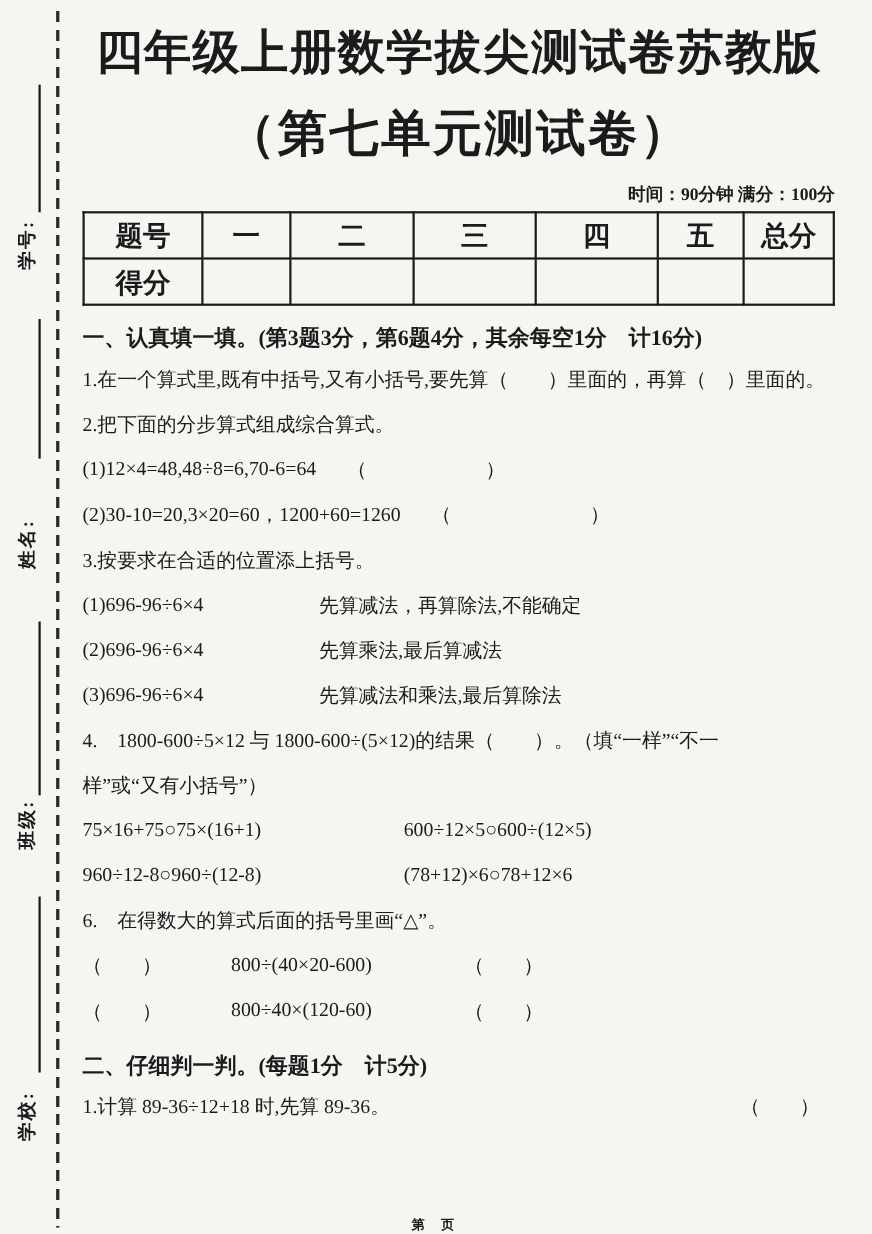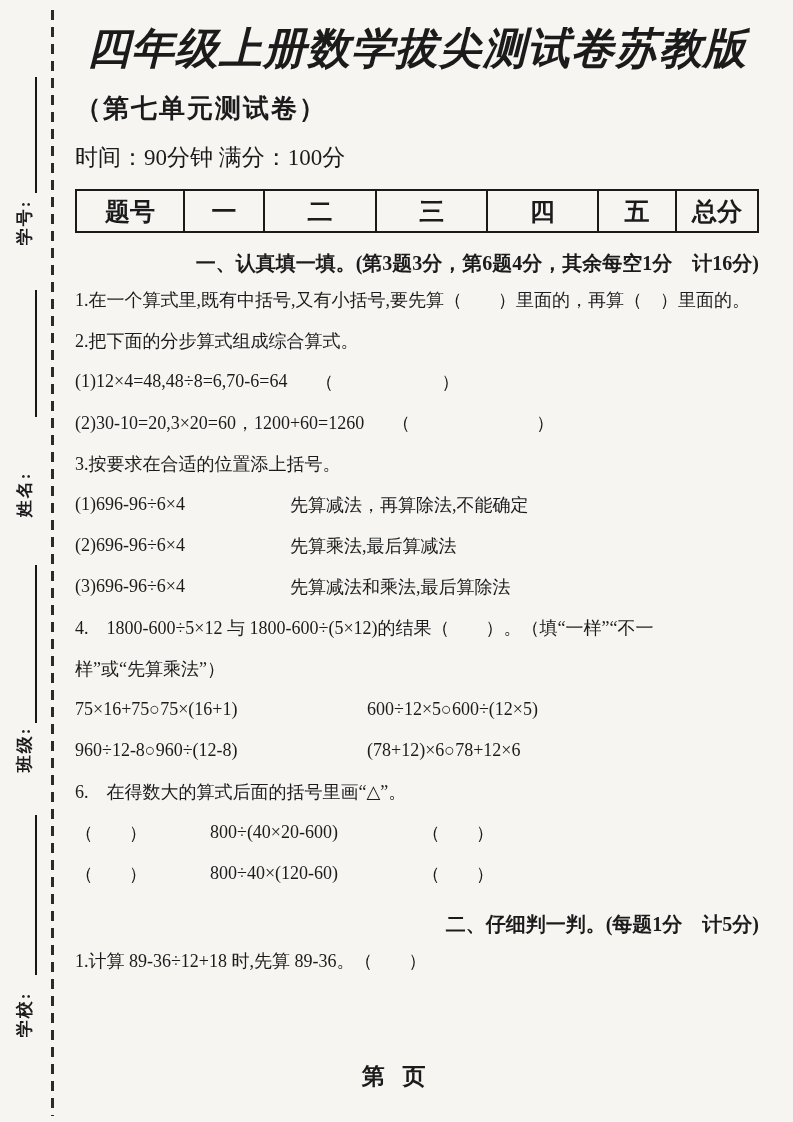--- a/index.html
+++ b/index.html
@@ -33,55 +33,55 @@
     white-space:nowrap;
     font-size:17px;font-weight:600;letter-spacing:2px;
   }
   .vl1{top:167px;} .vl2{top:439px;} .vl3{top:694px;} .vl4{top:959px;}
 
   
   .content{position:absolute;left:55px;right:0;top:0;padding:0 34px 0 20px;}
   .title{
     margin:24px 0 0 0;text-align:center;
     font-family:"Liberation Sans","DejaVu Sans",sans-serif;
-    font-size:43px;font-weight:900;letter-spacing:1px;line-height:1.15;font-style:italic;
+    font-size:43px;font-weight:900;letter-spacing:1px;line-height:1.15;
   }
   .subtitle{
-    margin:18px 0 4px 0;
+    margin:18px 0 4px 0;text-align:center;
     font-family:"Liberation Sans","DejaVu Sans",sans-serif;
-    font-size:26px;font-weight:900;letter-spacing:2px;
+    font-size:45px;font-weight:900;letter-spacing:2px;
   }
-  .meta{margin-top:16px;text-align:left;font-size:23px;font-weight:400;}
+  .meta{margin-top:16px;text-align:right;font-size:16px;font-weight:700;}
 
   table.score{
-    width:100%;border-collapse:collapse;margin-top:16px;
+    width:100%;border-collapse:collapse;margin-top:4px;
     table-layout:fixed;
   }
   table.score td{
     border:2px solid #1a1a1a;height:38px;
     text-align:center;vertical-align:middle;
     font-size:25px;font-weight:700;
   }
   .c1{width:15.9%;} .c2{width:11.6%;} .c3{width:16.6%;} .c4{width:16.3%;}
   .c5{width:16.3%;} .c6{width:11.4%;} .c7{width:11.9%;}
 
   .sec-heading{margin-top:14px;height:32px;line-height:32px;
-    font-size:20px;font-weight:700;white-space:nowrap;text-align:right;}
+    font-size:20px;font-weight:700;white-space:nowrap;}
   .line{height:41px;display:flex;align-items:center;font-size:18px;white-space:nowrap;}
   .q2row .blank{margin-left:28px;}
   .q3row .expr{flex:0 0 215px;}
   .q5row .left{flex:0 0 292px;}
   .q6row .le{flex:0 0 185px;}
   .q6row .lb{flex:0 0 135px;}
   .q6row .re{flex:0 0 212px;}
-  .s2row{justify-content:flex-start;padding-right:14px;}
+  .s2row{justify-content:space-between;padding-right:14px;}
 
   .footer{
-    position:absolute;left:0;right:0;bottom:30px;
-    text-align:center;font-size:23px;font-weight:700;letter-spacing:6px;
+    position:absolute;left:0;right:0;bottom:0;
+    text-align:center;font-size:12px;font-weight:700;letter-spacing:6px;
   }
 </style>
 </head>
 <body>
 
 <div class="page">
 
   <div class="sidebar">
     <div class="dashed-line"></div>
     <div class="blank-line bl1"></div>
@@ -112,20 +112,29 @@
       <tbody>
           <tr>
         <td class="c1">题号</td>
         <td class="c2">一</td>
         <td class="c3">二</td>
         <td class="c4">三</td>
         <td class="c5">四</td>
         <td class="c6">五</td>
         <td class="c7">总分</td>
       </tr>
+      <tr>
+        <td>得分</td>
+        <td></td>
+        <td></td>
+        <td></td>
+        <td></td>
+        <td></td>
+        <td></td>
+      </tr>
     </tbody>
       </table>
 
     <div class="sec-heading">一、认真填一填。(第3题3分，第6题4分，其余每空1分　计16分)</div>
 
     <div class="line">1.在一个算式里,既有中括号,又有小括号,要先算（　　）里面的，再算（　）里面的。</div>
 
     <div class="line">2.把下面的分步算式组成综合算式。</div>
     <div class="line q2row">
       <span class="expr">(1)12×4=48,48÷8=6,70-6=64</span>
@@ -144,21 +153,21 @@
     <div class="line q3row">
       <span class="expr">(2)696-96÷6×4</span>
       <span class="rule">先算乘法,最后算减法</span>
     </div>
     <div class="line q3row">
       <span class="expr">(3)696-96÷6×4</span>
       <span class="rule">先算减法和乘法,最后算除法</span>
     </div>
 
     <div class="line">4.　1800-600÷5×12 与 1800-600÷(5×12)的结果（　　）。（填“一样”“不一</div>
-    <div class="line">样”或“先算乘法”）</div>
+    <div class="line">样”或“又有小括号”）</div>
 
     <div class="line q5row">
       <span class="left">75×16+75○75×(16+1)</span>
       <span class="right">600÷12×5○600÷(12×5)</span>
     </div>
     <div class="line q5row">
       <span class="left">960÷12-8○960÷(12-8)</span>
       <span class="right">(78+12)×6○78+12×6</span>
     </div>
 

